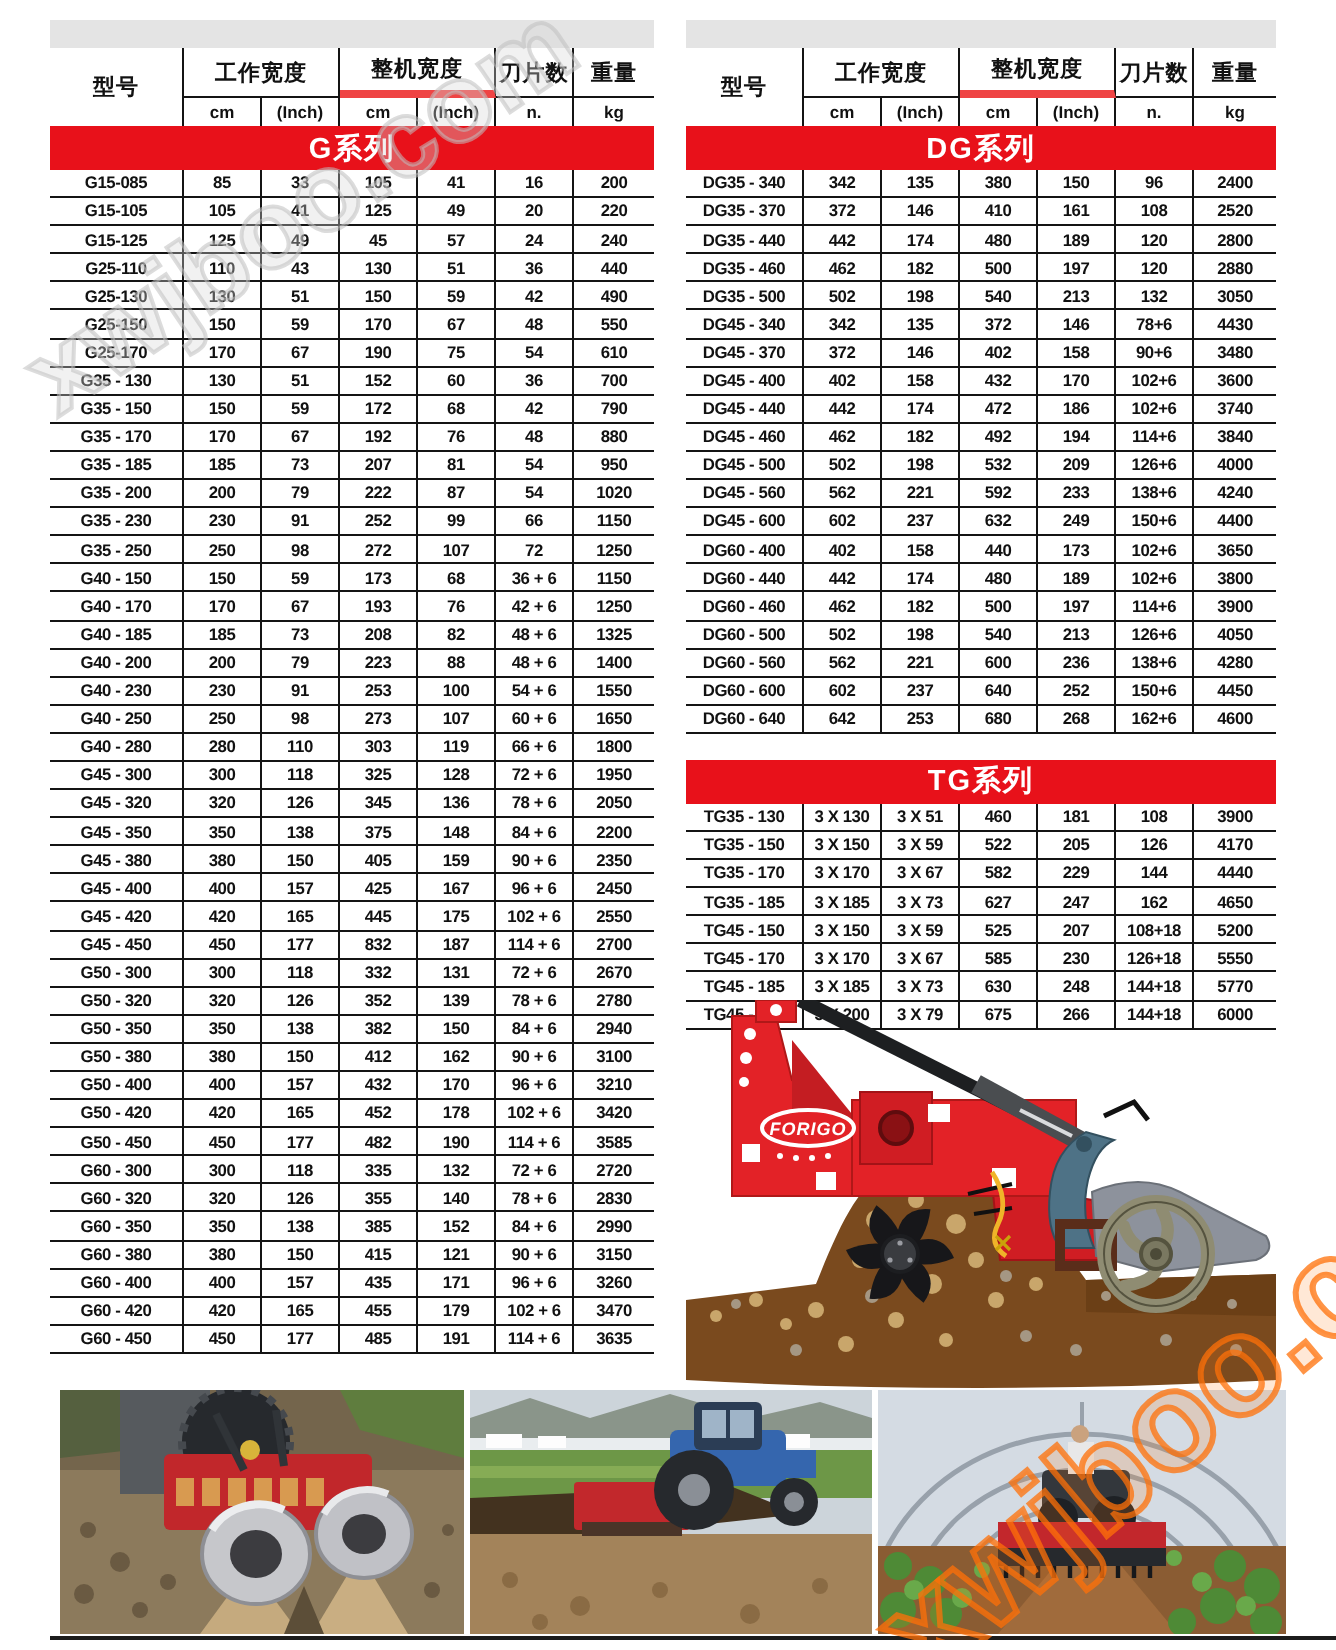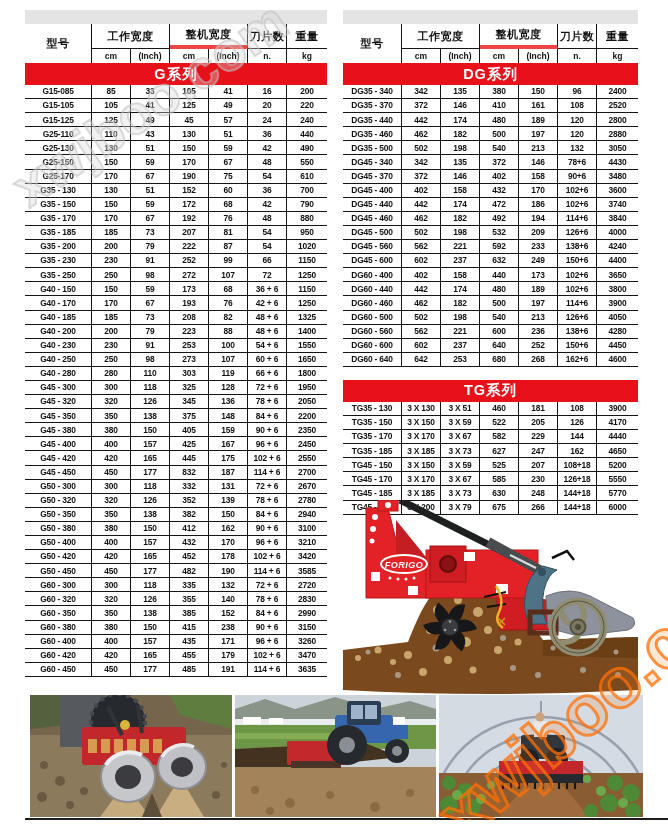--- a/index.html
+++ b/index.html
@@ -413,21 +413,21 @@
         <div class="tcell">385</div>
         <div class="tcell">152</div>
         <div class="tcell">84 + 6</div>
         <div class="tcell">2990</div>
       </div>
       <div class="trow">
         <div class="tcell">G60 - 380</div>
         <div class="tcell">380</div>
         <div class="tcell">150</div>
         <div class="tcell">415</div>
-        <div class="tcell">238</div>
+        <div class="tcell">121</div>
         <div class="tcell">90 + 6</div>
         <div class="tcell">3150</div>
       </div>
       <div class="trow">
         <div class="tcell">G60 - 400</div>
         <div class="tcell">400</div>
         <div class="tcell">157</div>
         <div class="tcell">435</div>
         <div class="tcell">171</div>
         <div class="tcell">96 + 6</div>

